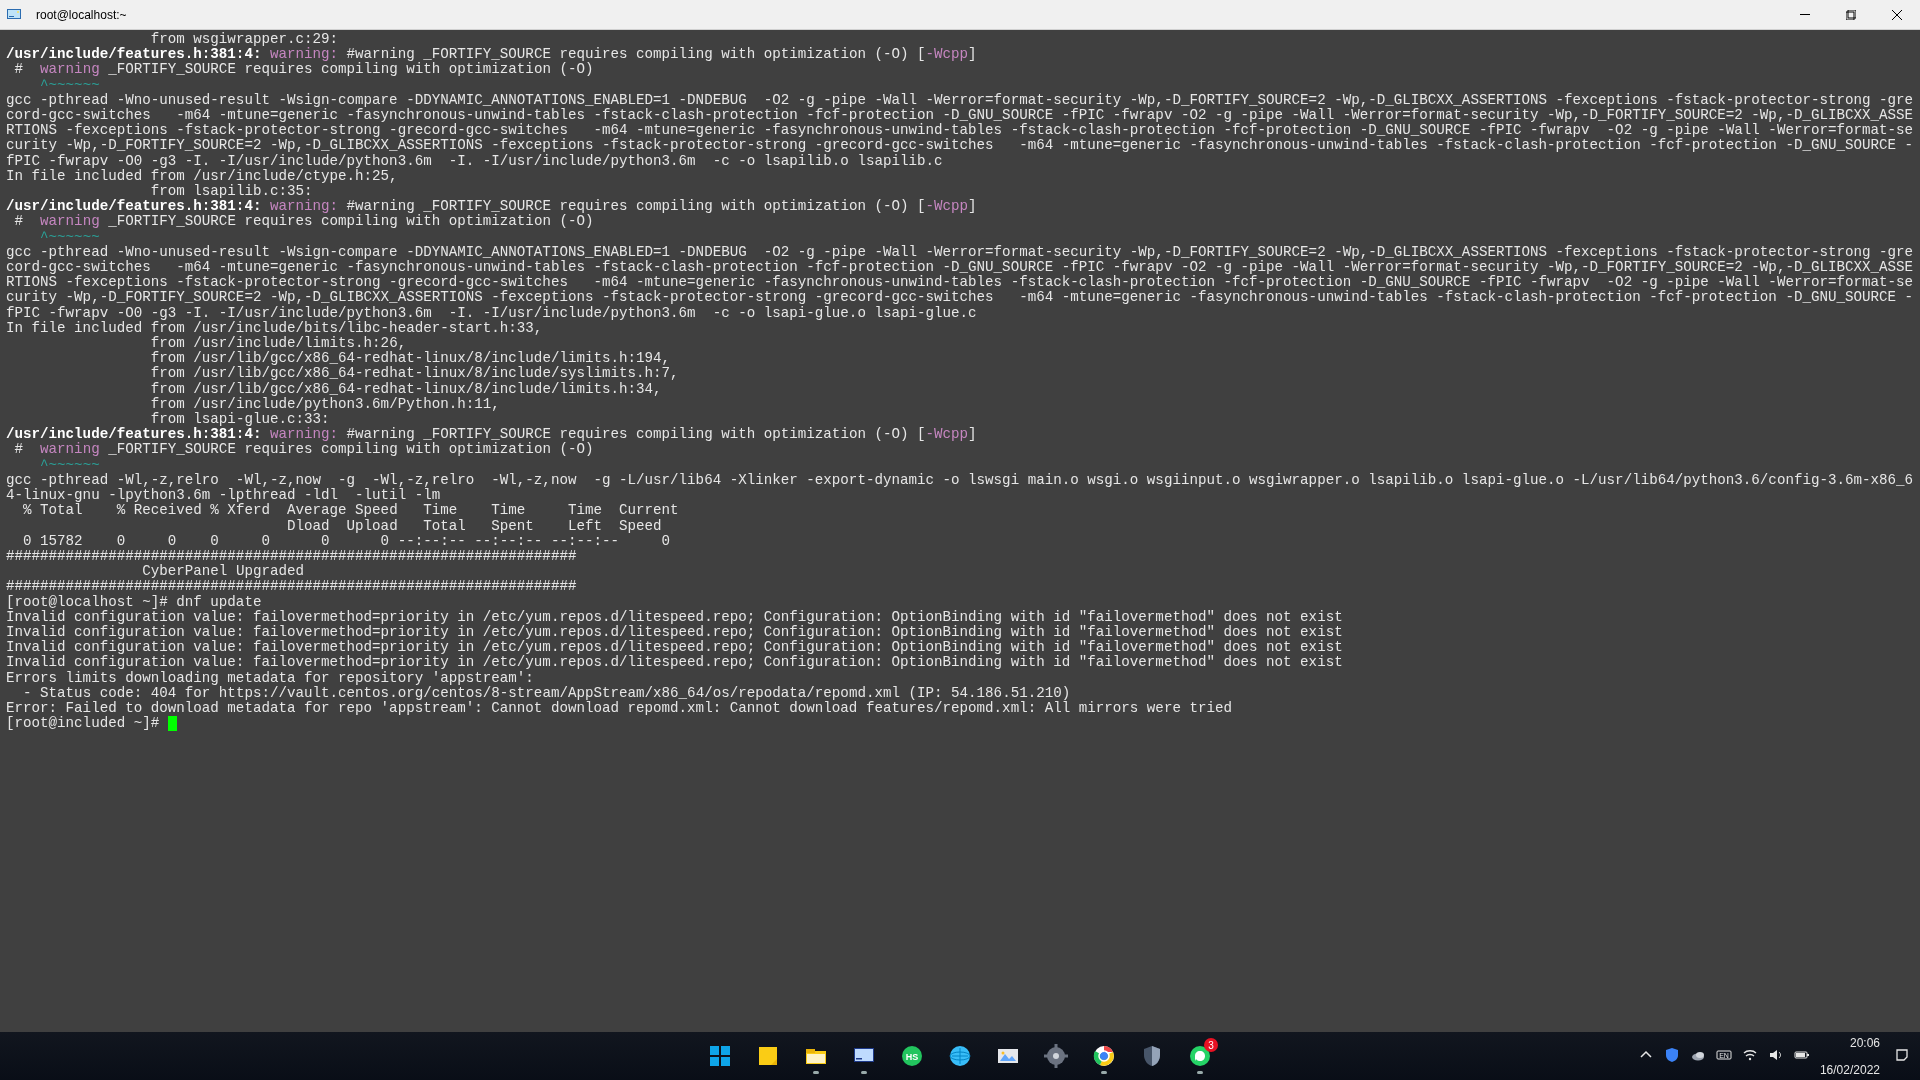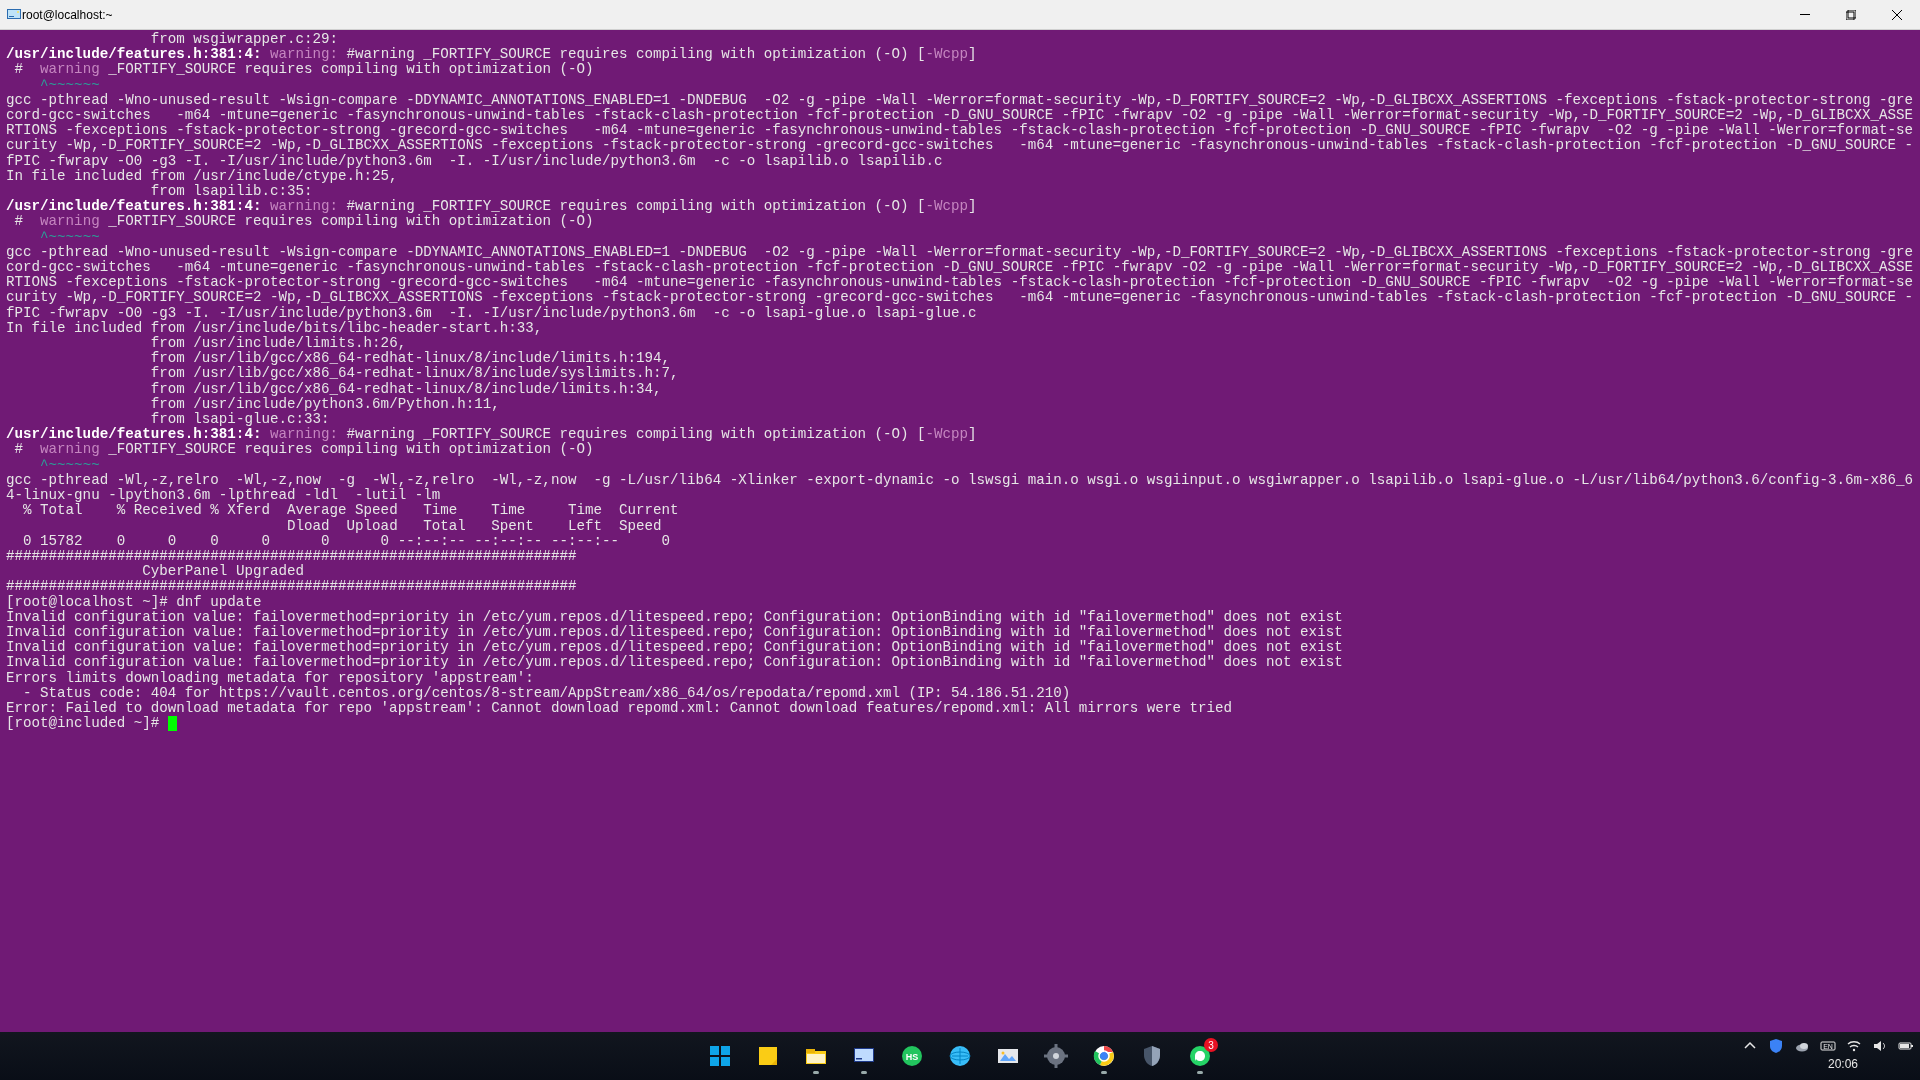--- a/index.html
+++ b/index.html
@@ -10,30 +10,30 @@
 .titlebar {
   height: 30px;
   background: #f0f0f0;
   display: flex;
   align-items: center;
   justify-content: space-between;
   border-bottom: 1px solid #d0d0d0;
   font-family: "Segoe UI", sans-serif;
   font-size: 12px;
 }
-.titlebar-left { display: flex; align-items: center; gap: 0; padding-left: 6px; }
+.titlebar-left { display: flex; align-items: center; gap: 14px; padding-left: 6px; }
 .titlebar-icon { width: 16px; height: 16px; display:inline-flex; align-items:center; justify-content:center; }
 .titlebar-icon svg { width:16px; height:16px; }
 .titlebar-title { color: #000; }
 .titlebar-right { display: flex; }
 .win-btn { width: 46px; height: 30px; display:flex; align-items:center; justify-content:center; color:#000; }
 
 
 .terminal {
-  background: #701a75;
+  background: #404040;
   color: #e6e6e6;
   width: 100%;
   height: calc(100% - 30px - 48px);
   padding: 2px 6px;
   font-size: 14.2px;
   line-height: 15.2px;
   white-space: pre-wrap;
   word-break: break-all;
   overflow: hidden;
 }
@@ -64,22 +64,22 @@
   content:""; position:absolute; bottom:2px; width:6px; height:3px; border-radius:2px; background:#9aa;
 }
 .tb-icon { position:relative; }
 .tb-icon svg { width: 24px; height: 24px; }
 .badge {
   position:absolute; top:2px; right:2px;
   background:#e81123; color:#fff; font-size:10px; min-width:14px; height:14px;
   border-radius:7px; display:flex; align-items:center; justify-content:center; padding:0 2px;
 }
 .taskbar-right {
-  position:absolute; right:6px; height:36px; display:flex; align-items:center; 
-  color:#e6e6e6; font-size:12px;flex-direction:column;
+  position:absolute; right:6px; height:36px; display:flex; align-items:center; gap:10px;
+  color:#e6e6e6; font-size:12px;
 }
 .tray-icons { display:flex; gap:10px; align-items:center; }
 .tray-icons svg { width:16px; height:16px; }
 .clock { text-align:right; line-height:14px; font-size:12px; }
 .clock .time { display:block; }
 .clock .date { display:block;margin-top:13px; }
 </style>
 </head>
 <body>
 

